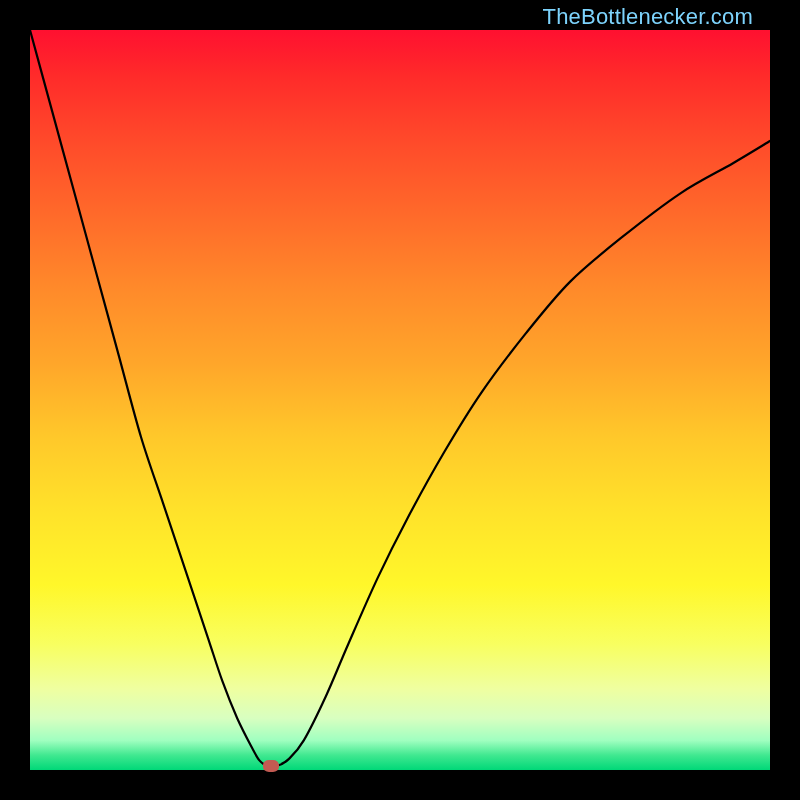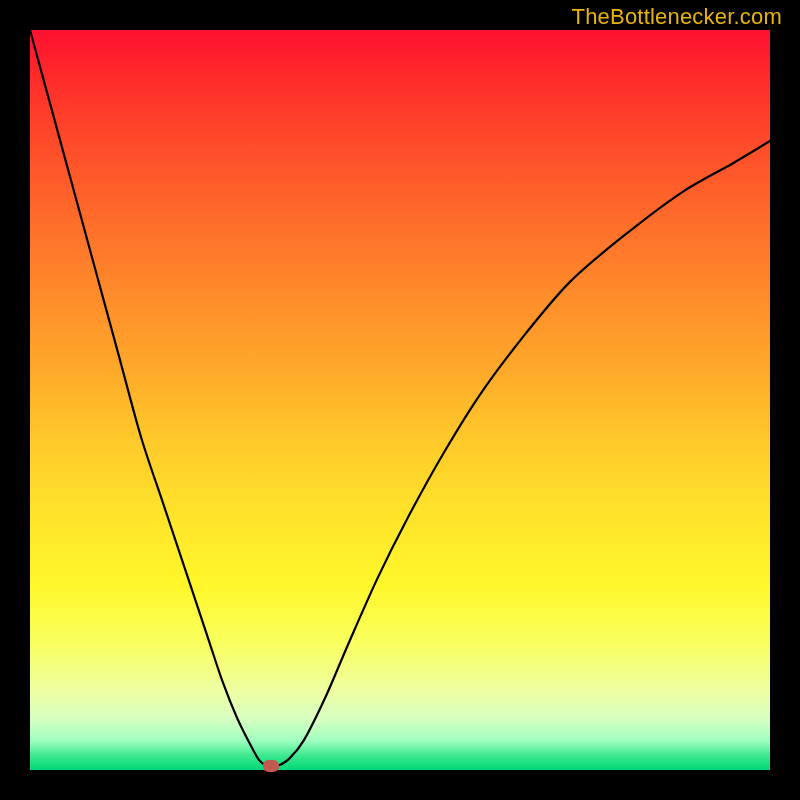--- a/index.html
+++ b/index.html
@@ -37,22 +37,22 @@
       #efffa0 89%,
       #d8ffc0 93%,
       #a0ffc0 96%,
       #40e890 98%,
       #00d878 100%
     );
   }
   .attribution {
     position: absolute;
     top: 4px;
-    right: 18px;
-    color: #eab308;
+    right: 47px;
+    color: #7dd3fc;
     font-size: 22px;
     font-weight: 500;
     letter-spacing: 0.2px;
   }
   svg.curve {
     position: absolute;
     left: 0;
     top: 0;
     width: 740px;
     height: 740px;

